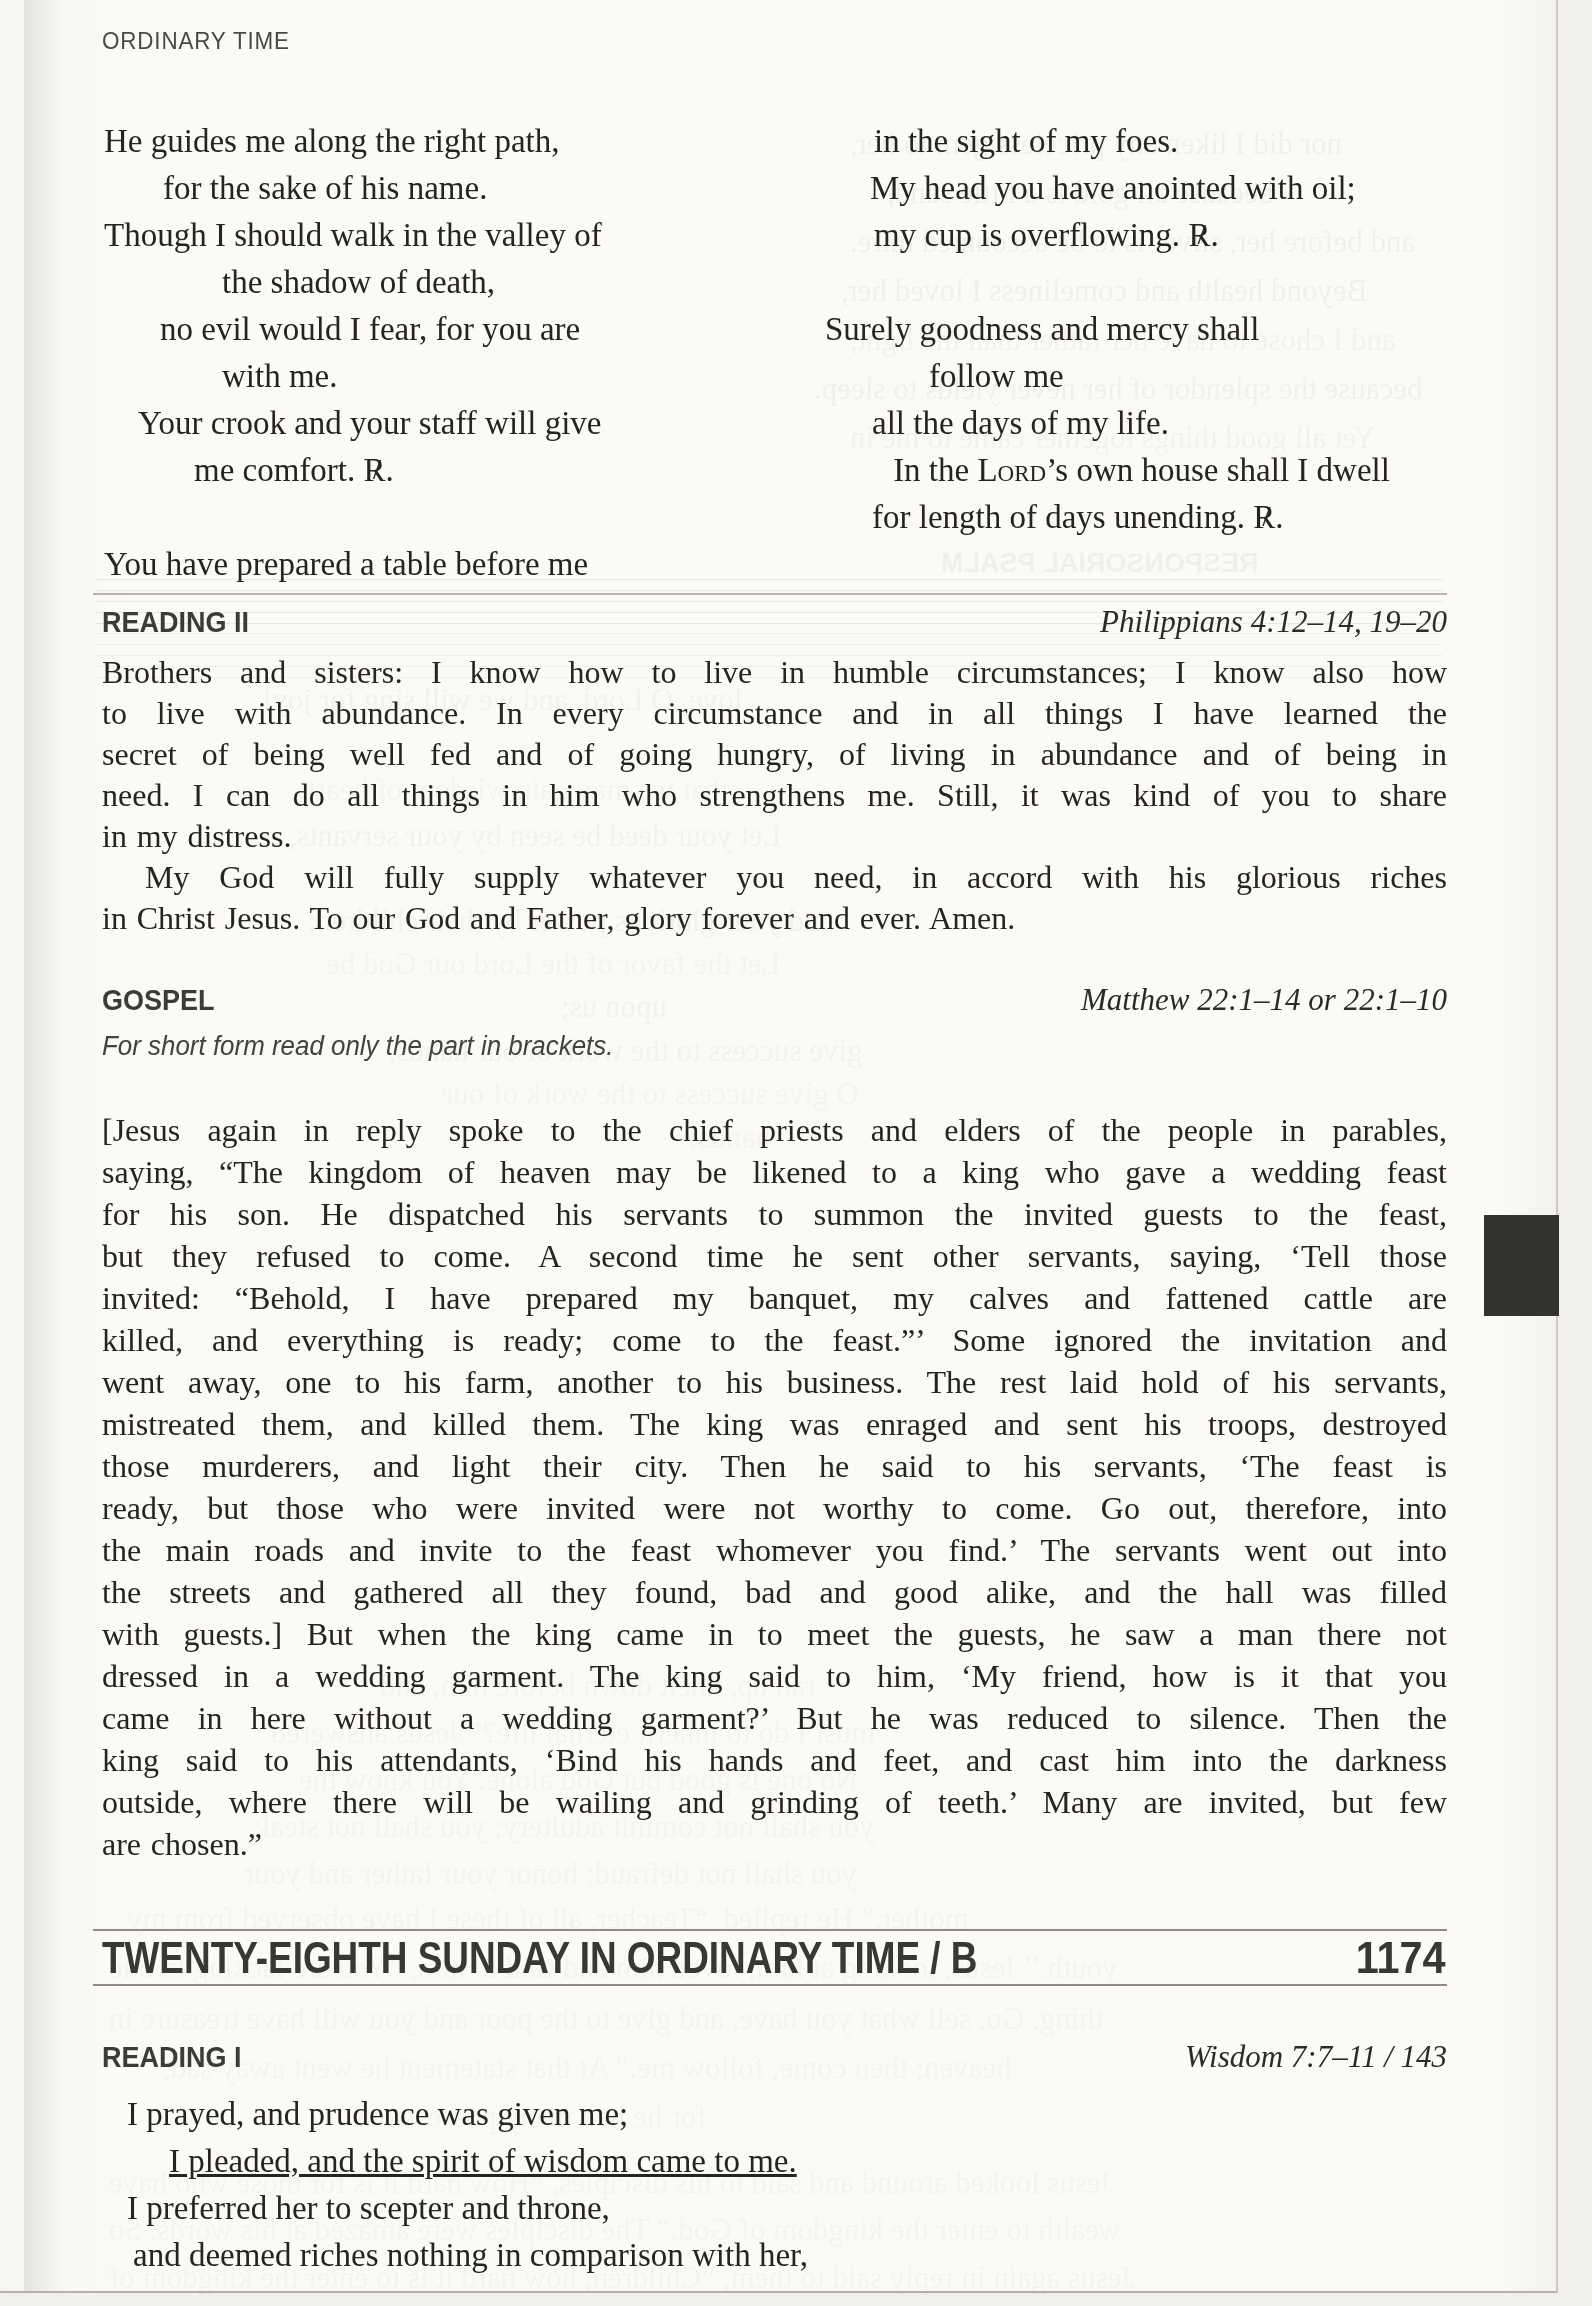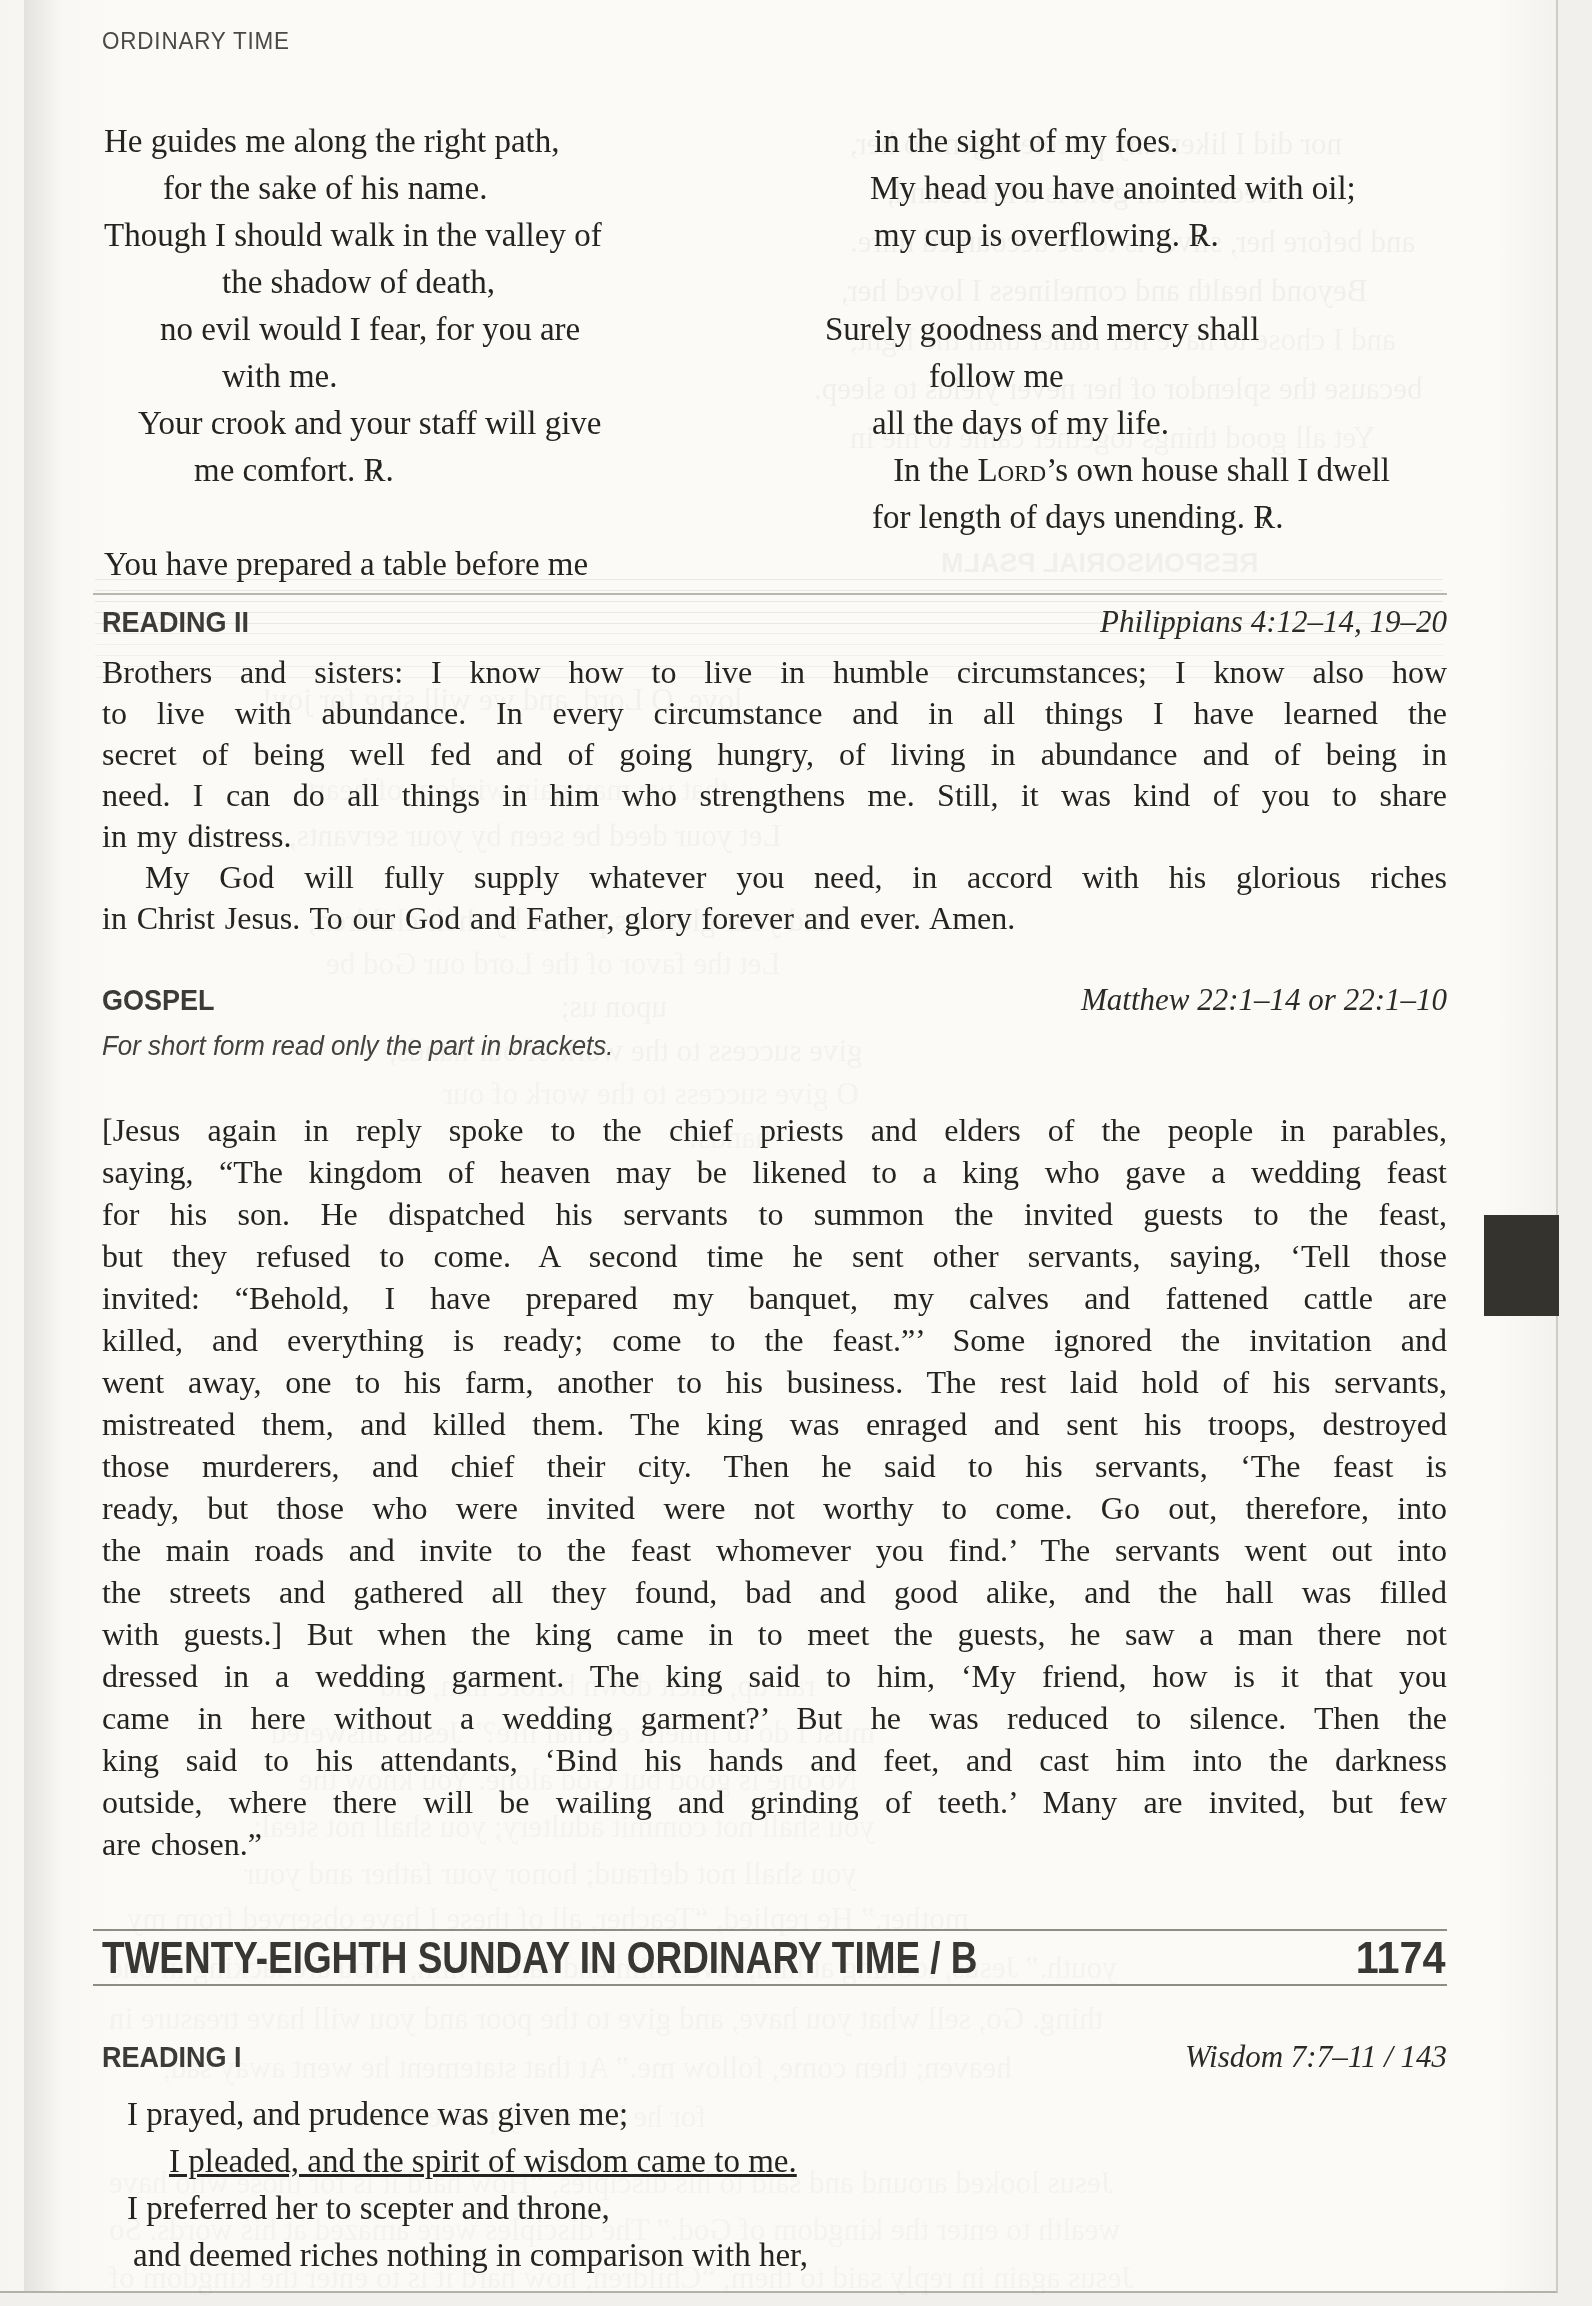--- a/index.html
+++ b/index.html
@@ -200,21 +200,21 @@
 
     <div class="jbody" id="gbody" style="top:1109px">
         <div class="jl g">[Jesus again in reply spoke to the chief priests and elders of the people in parables,</div>
         <div class="jl g">saying, “The kingdom of heaven may be likened to a king who gave a wedding feast</div>
         <div class="jl g">for his son. He dispatched his servants to summon the invited guests to the feast,</div>
         <div class="jl g">but they refused to come. A second time he sent other servants, saying, ‘Tell those</div>
         <div class="jl g">invited: “Behold, I have prepared my banquet, my calves and fattened cattle are</div>
         <div class="jl g">killed, and everything is ready; come to the feast.”’ Some ignored the invitation and</div>
         <div class="jl g">went away, one to his farm, another to his business. The rest laid hold of his servants,</div>
         <div class="jl g">mistreated them, and killed them. The king was enraged and sent his troops, destroyed</div>
-        <div class="jl g">those murderers, and chief their city. Then he said to his servants, ‘The feast is</div>
+        <div class="jl g">those murderers, and light their city. Then he said to his servants, ‘The feast is</div>
         <div class="jl g">ready, but those who were invited were not worthy to come. Go out, therefore, into</div>
         <div class="jl g">the main roads and invite to the feast whomever you find.’ The servants went out into</div>
         <div class="jl g">the streets and gathered all they found, bad and good alike, and the hall was filled</div>
         <div class="jl g">with guests.] But when the king came in to meet the guests, he saw a man there not</div>
         <div class="jl g">dressed in a wedding garment. The king said to him, ‘My friend, how is it that you</div>
         <div class="jl g">came in here without a wedding garment?’ But he was reduced to silence. Then the</div>
         <div class="jl g">king said to his attendants, ‘Bind his hands and feet, and cast him into the darkness</div>
         <div class="jl g">outside, where there will be wailing and grinding of teeth.’ Many are invited, but few</div>
         <div class="jl g last">are chosen.”</div>
       </div>

